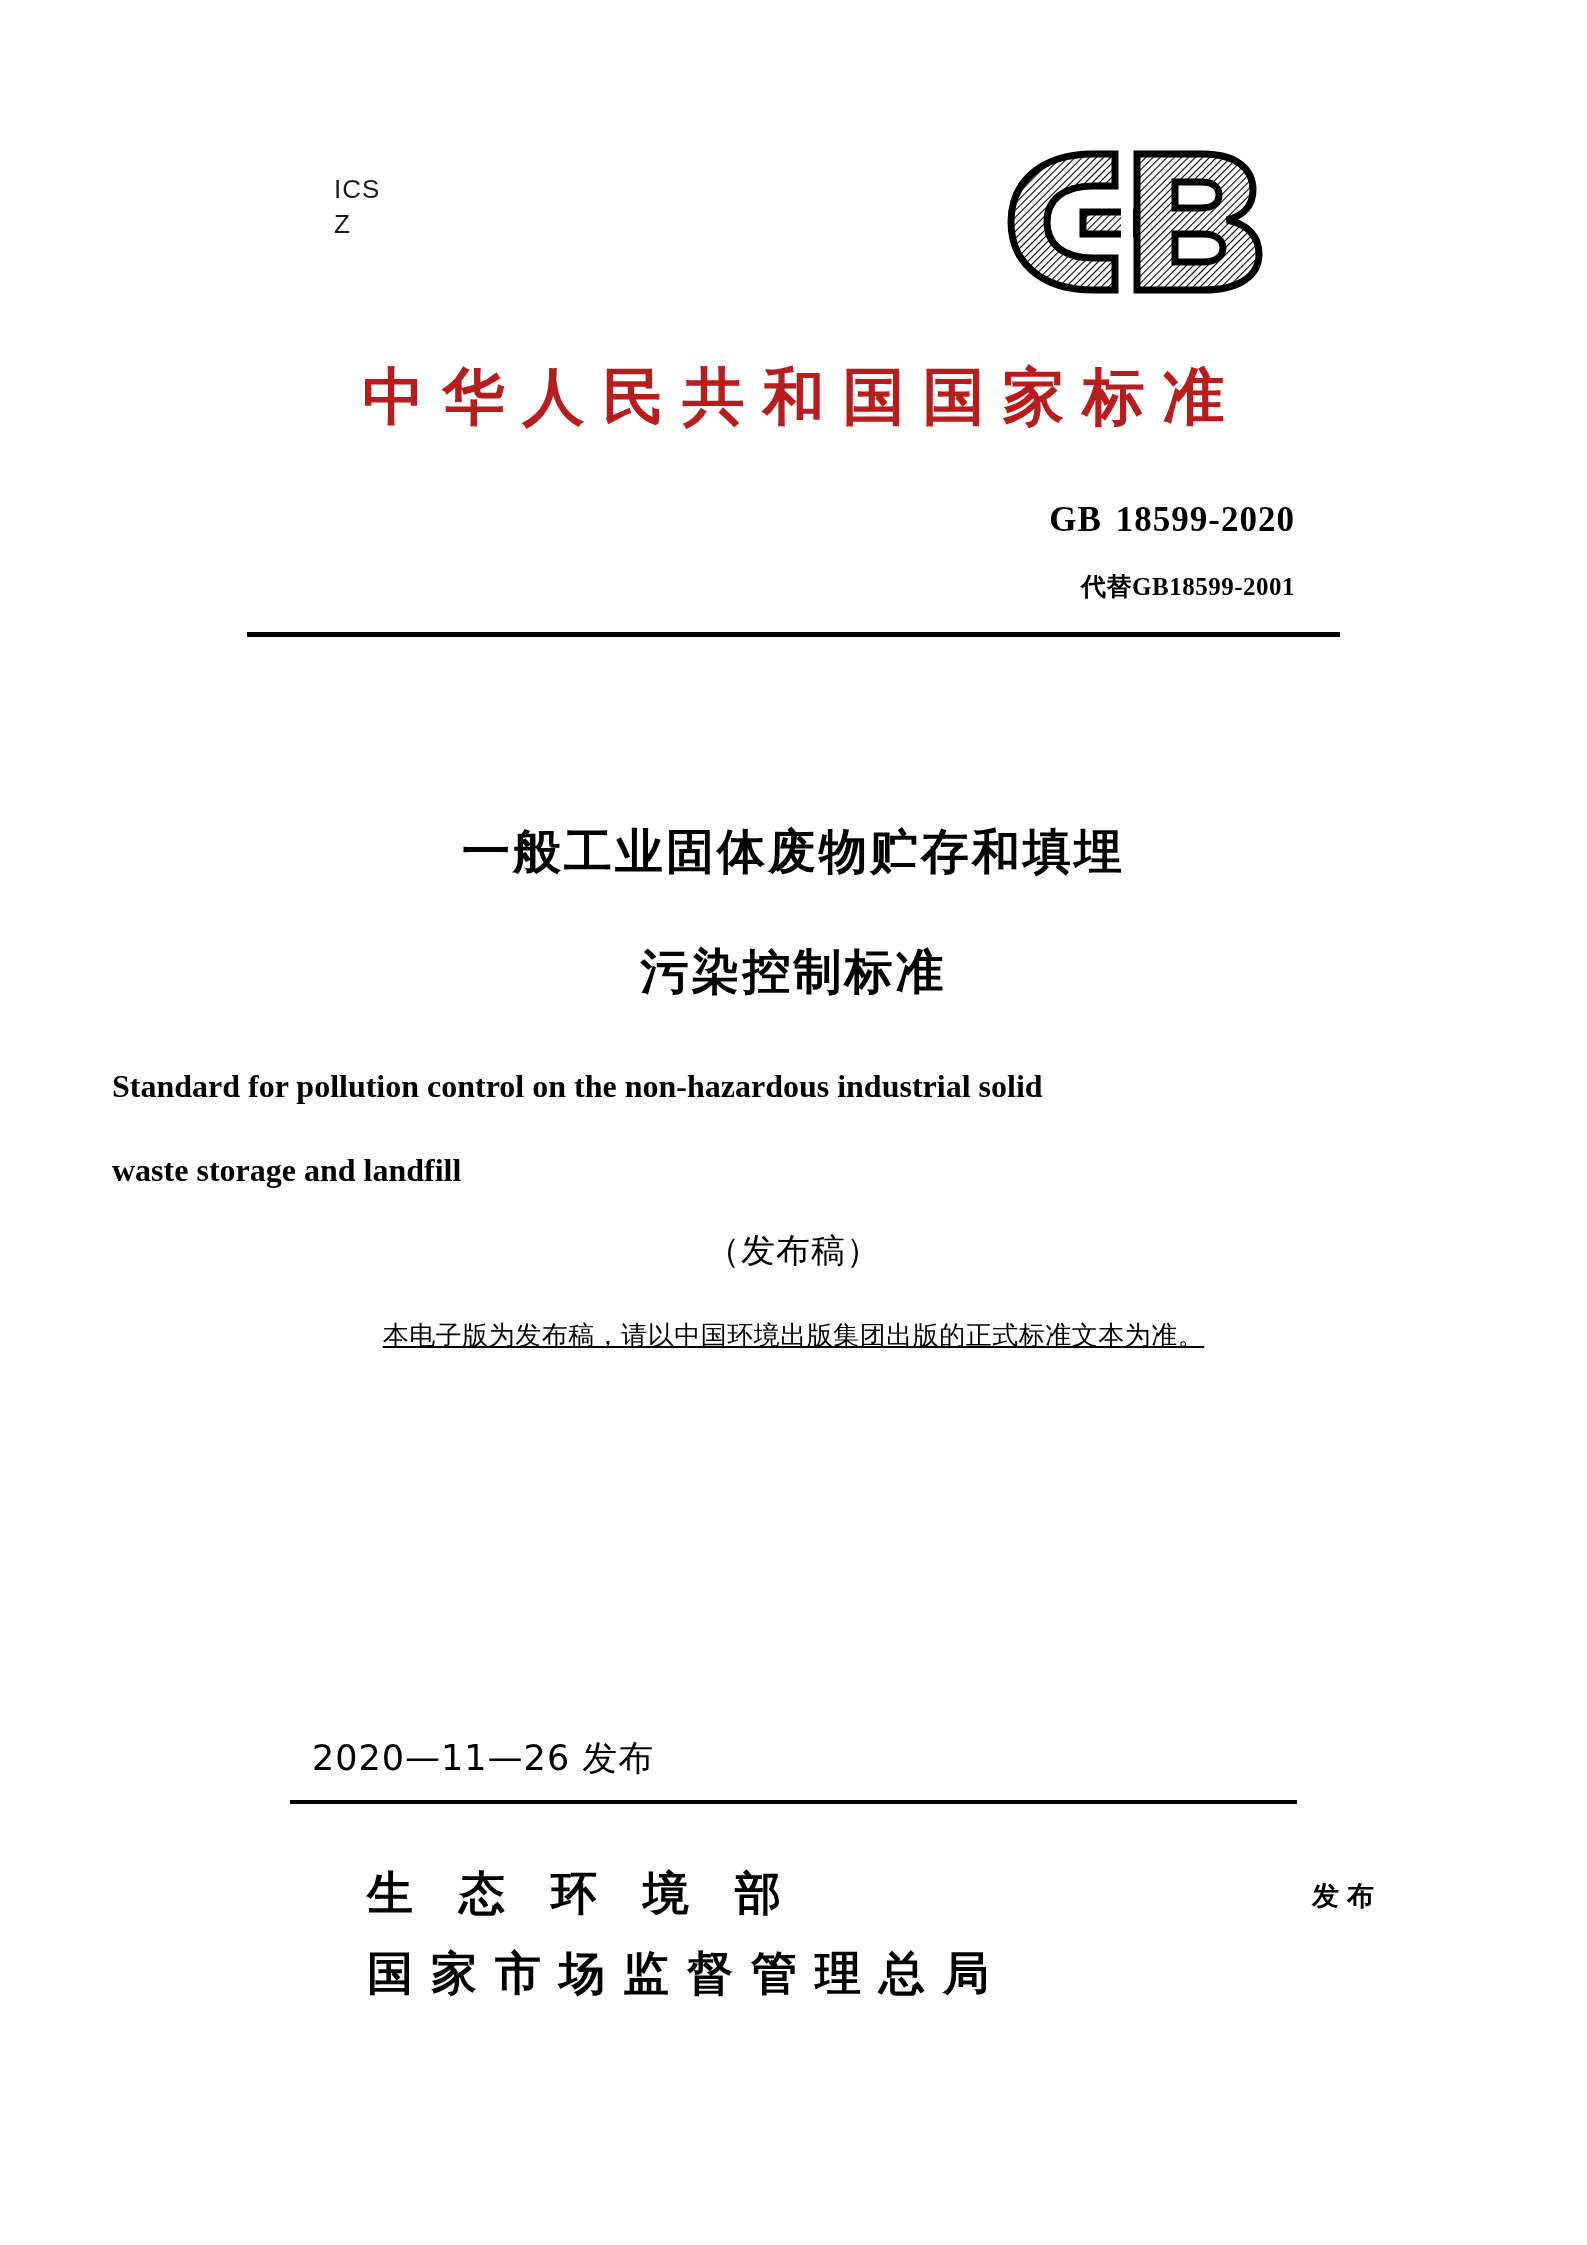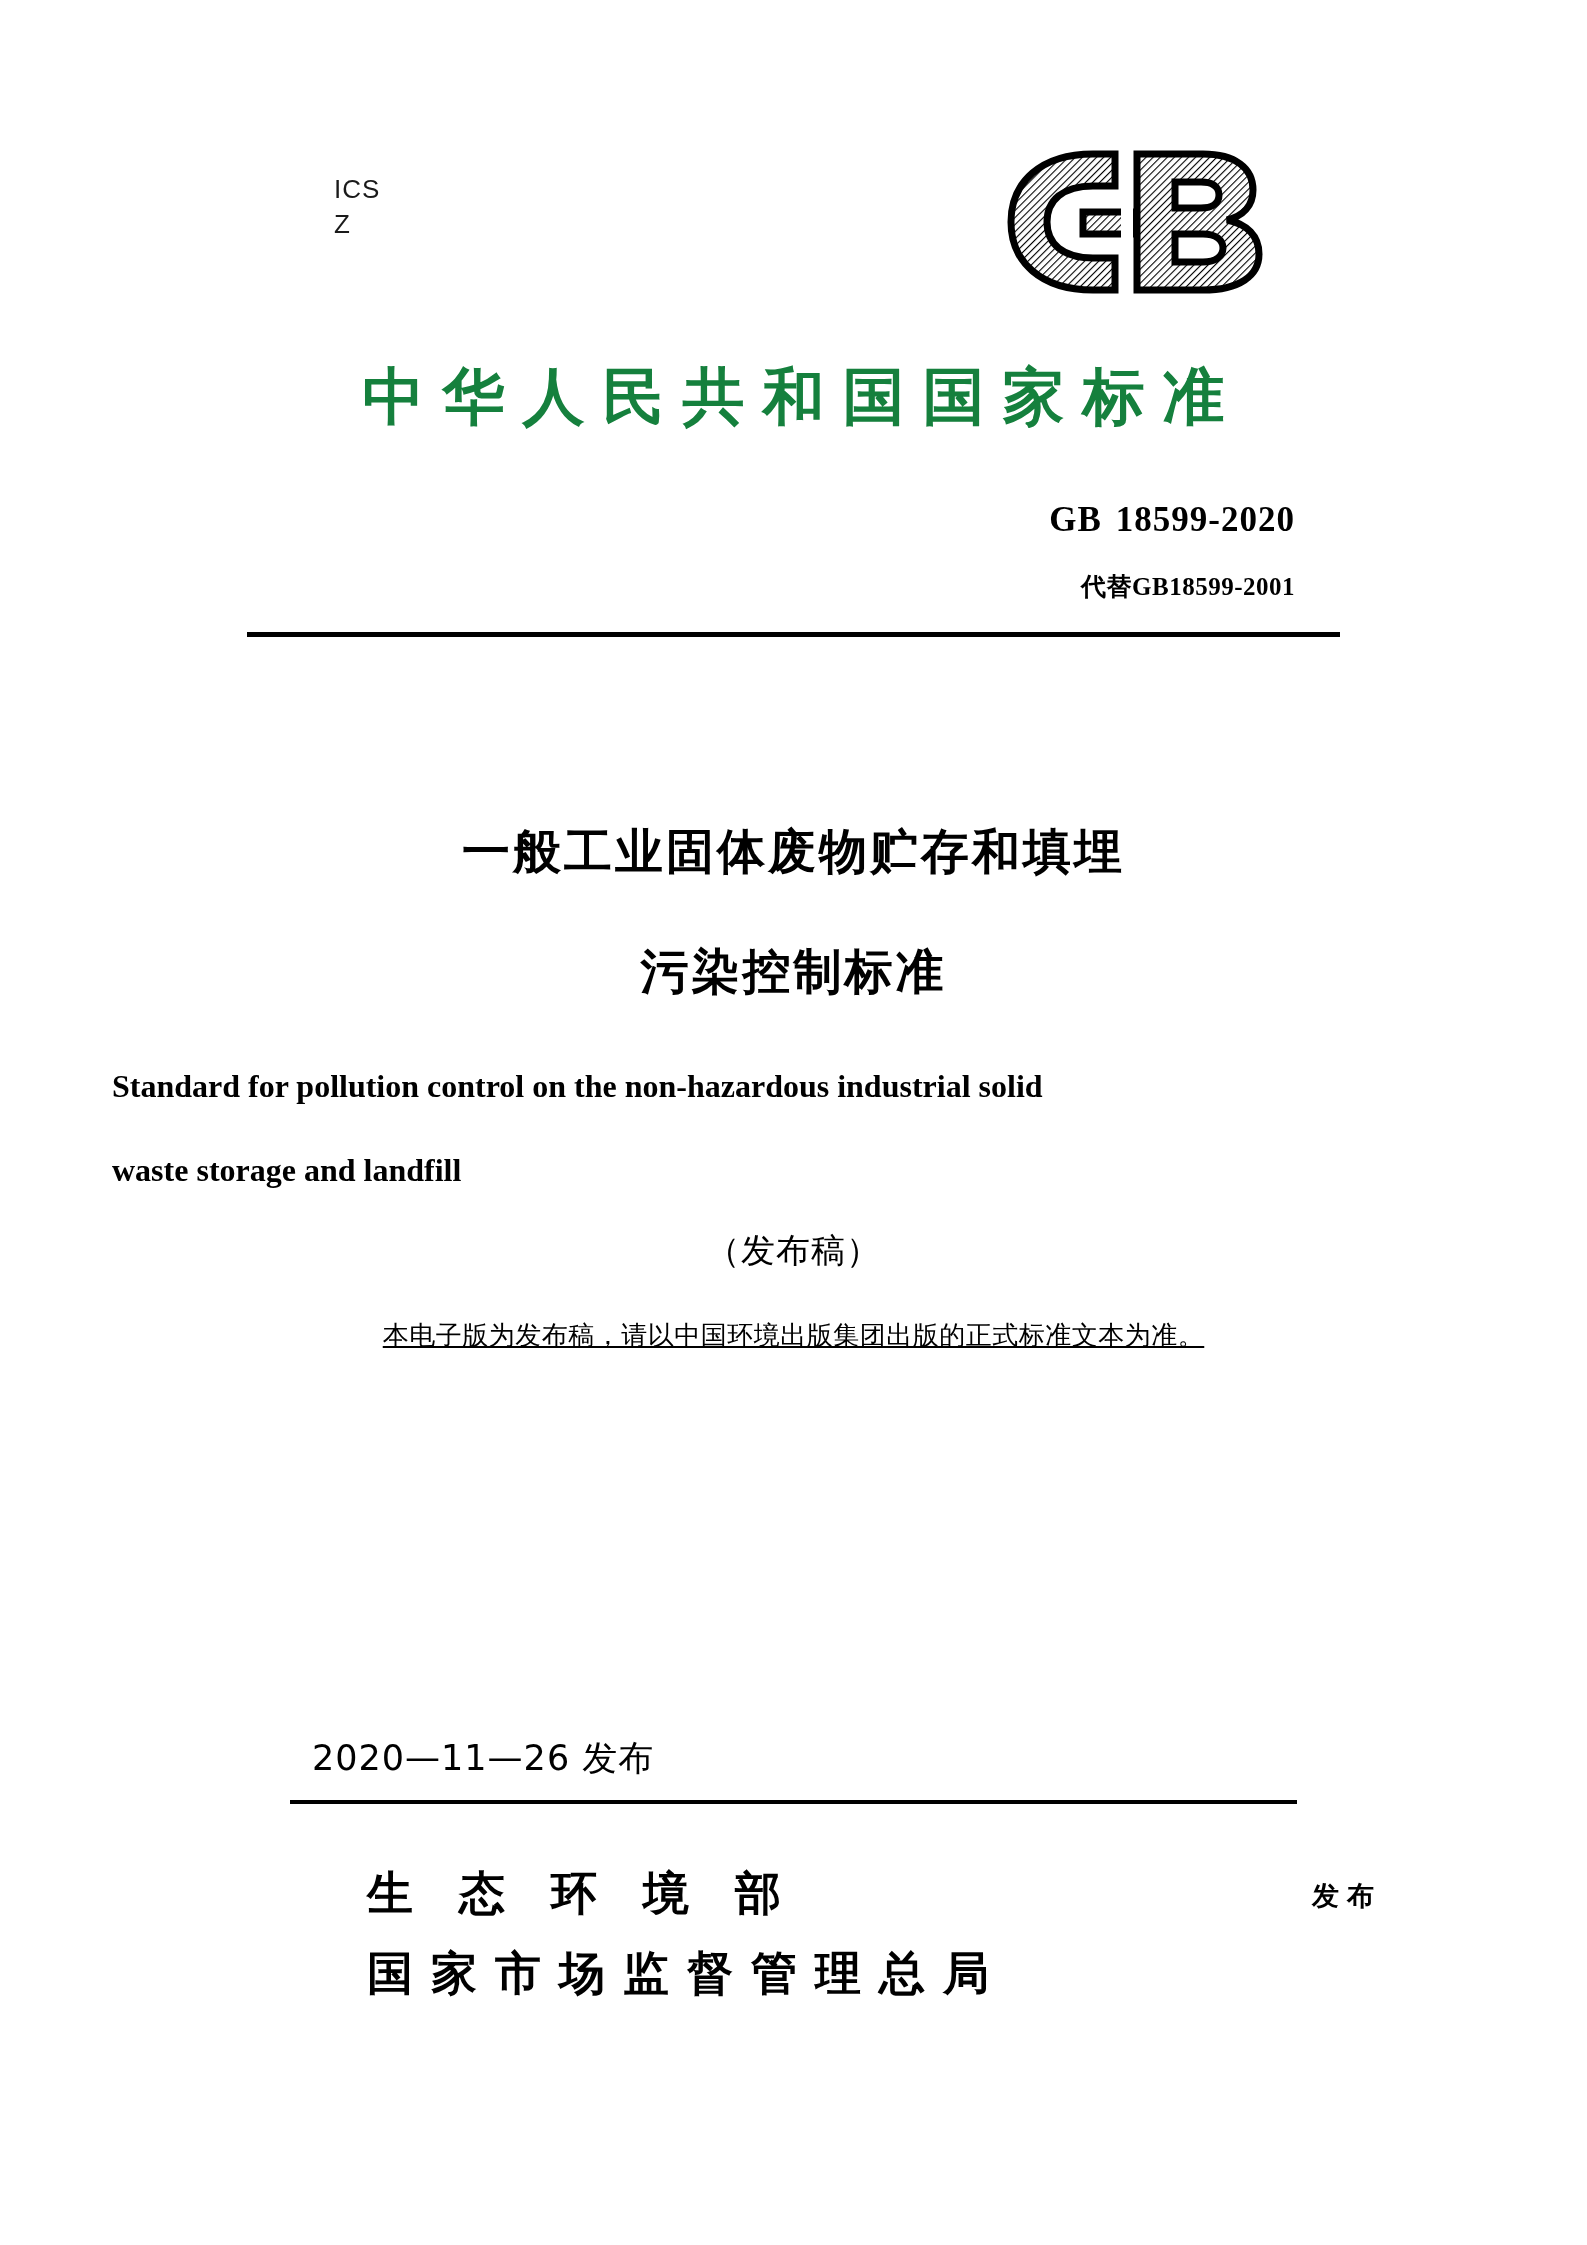--- a/index.html
+++ b/index.html
@@ -48,21 +48,21 @@
     position: absolute;
     left: 0;
     right: 0;
     top: 355px;
     text-align: center;
     font-family: "DejaVu Sans", sans-serif;
     font-weight: bold;
     font-size: 62px;
     letter-spacing: 18px;
     padding-left: 18px;
-    color: #15803d;
+    color: #b91c1c;
     white-space: nowrap;
   }
 
   
   .std-no {
     position: absolute;
     right: 180px;
     top: 500px;
     font-family: "Liberation Serif", serif;
     font-weight: bold;

